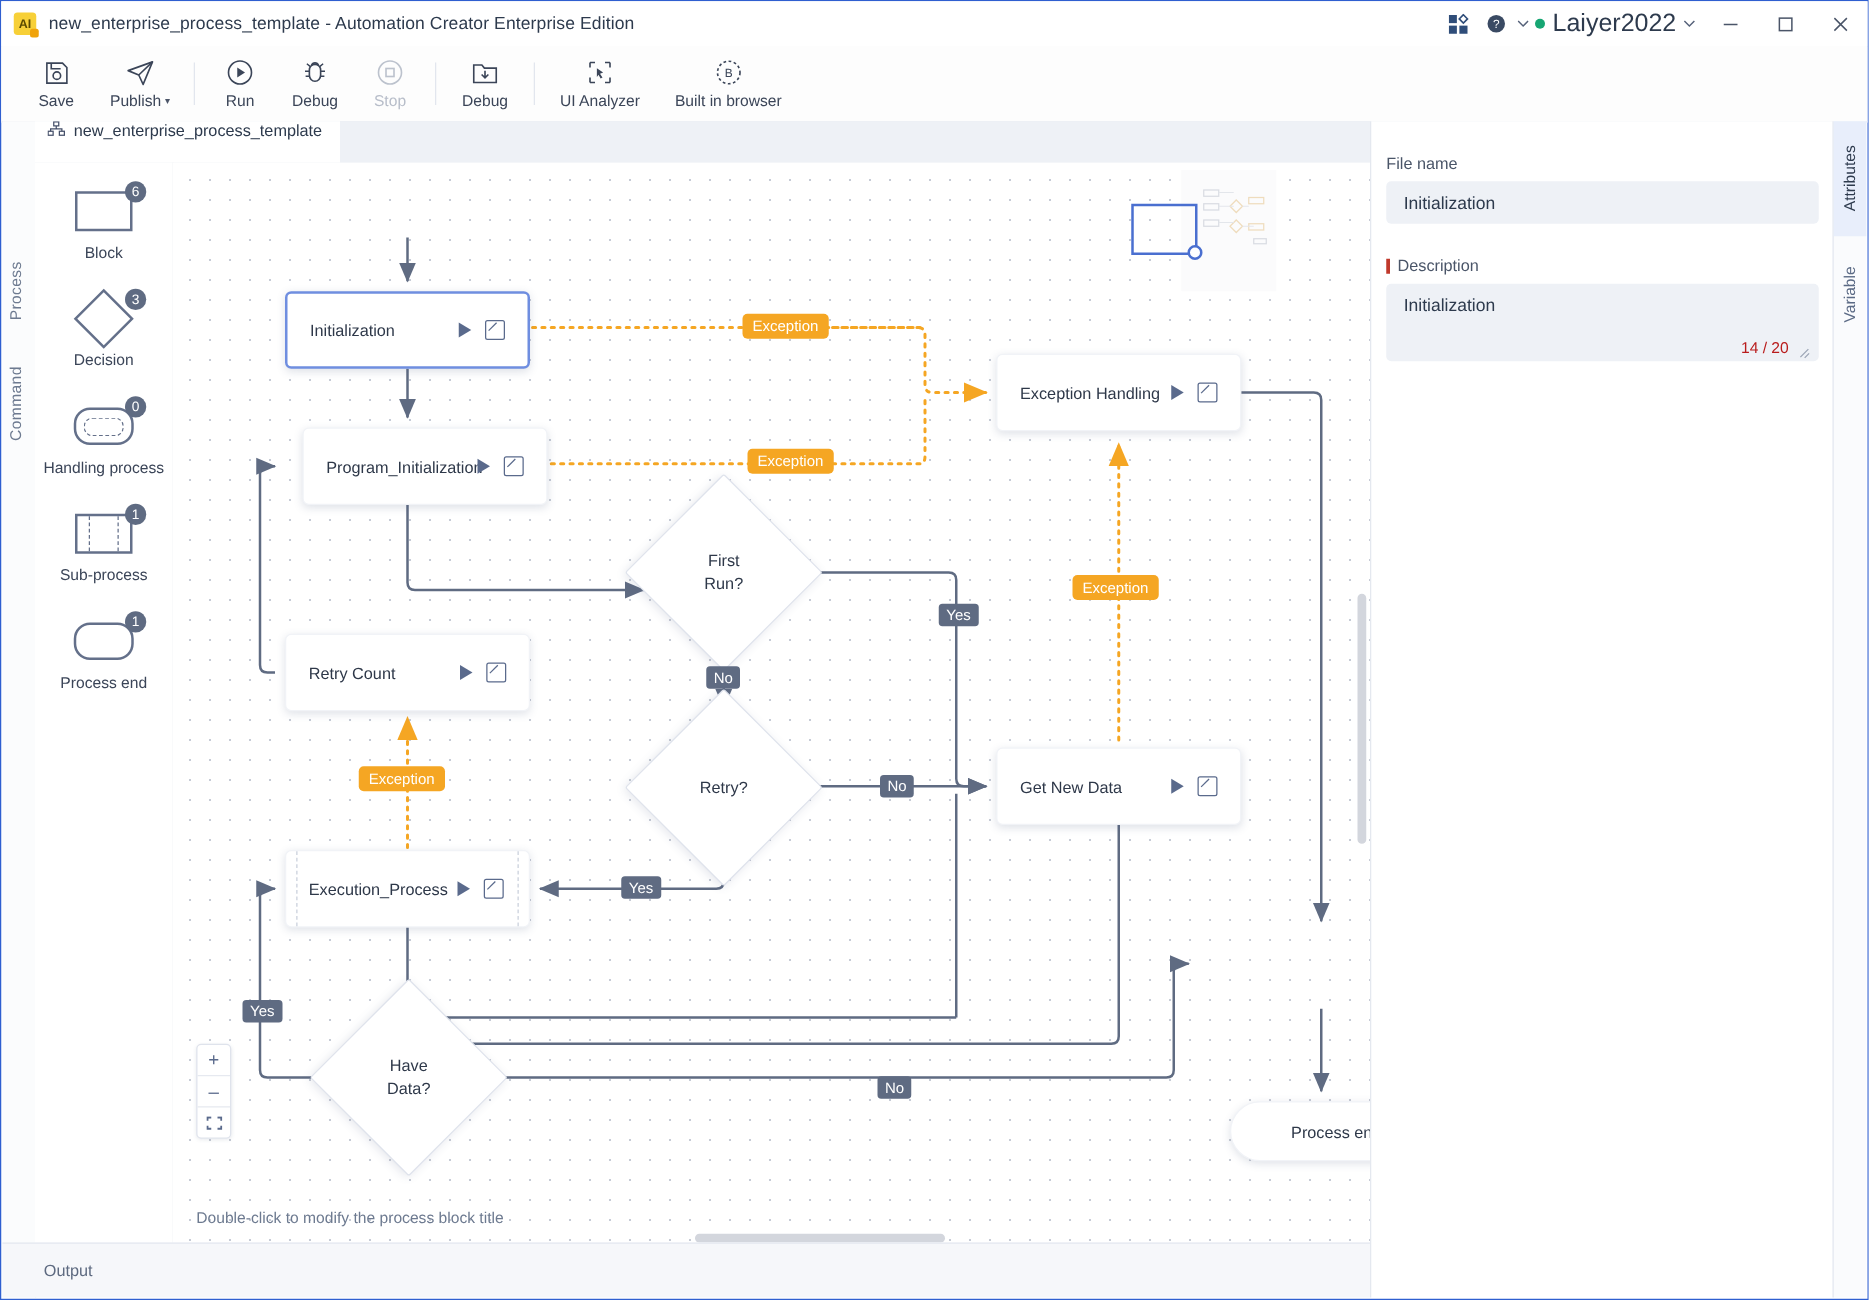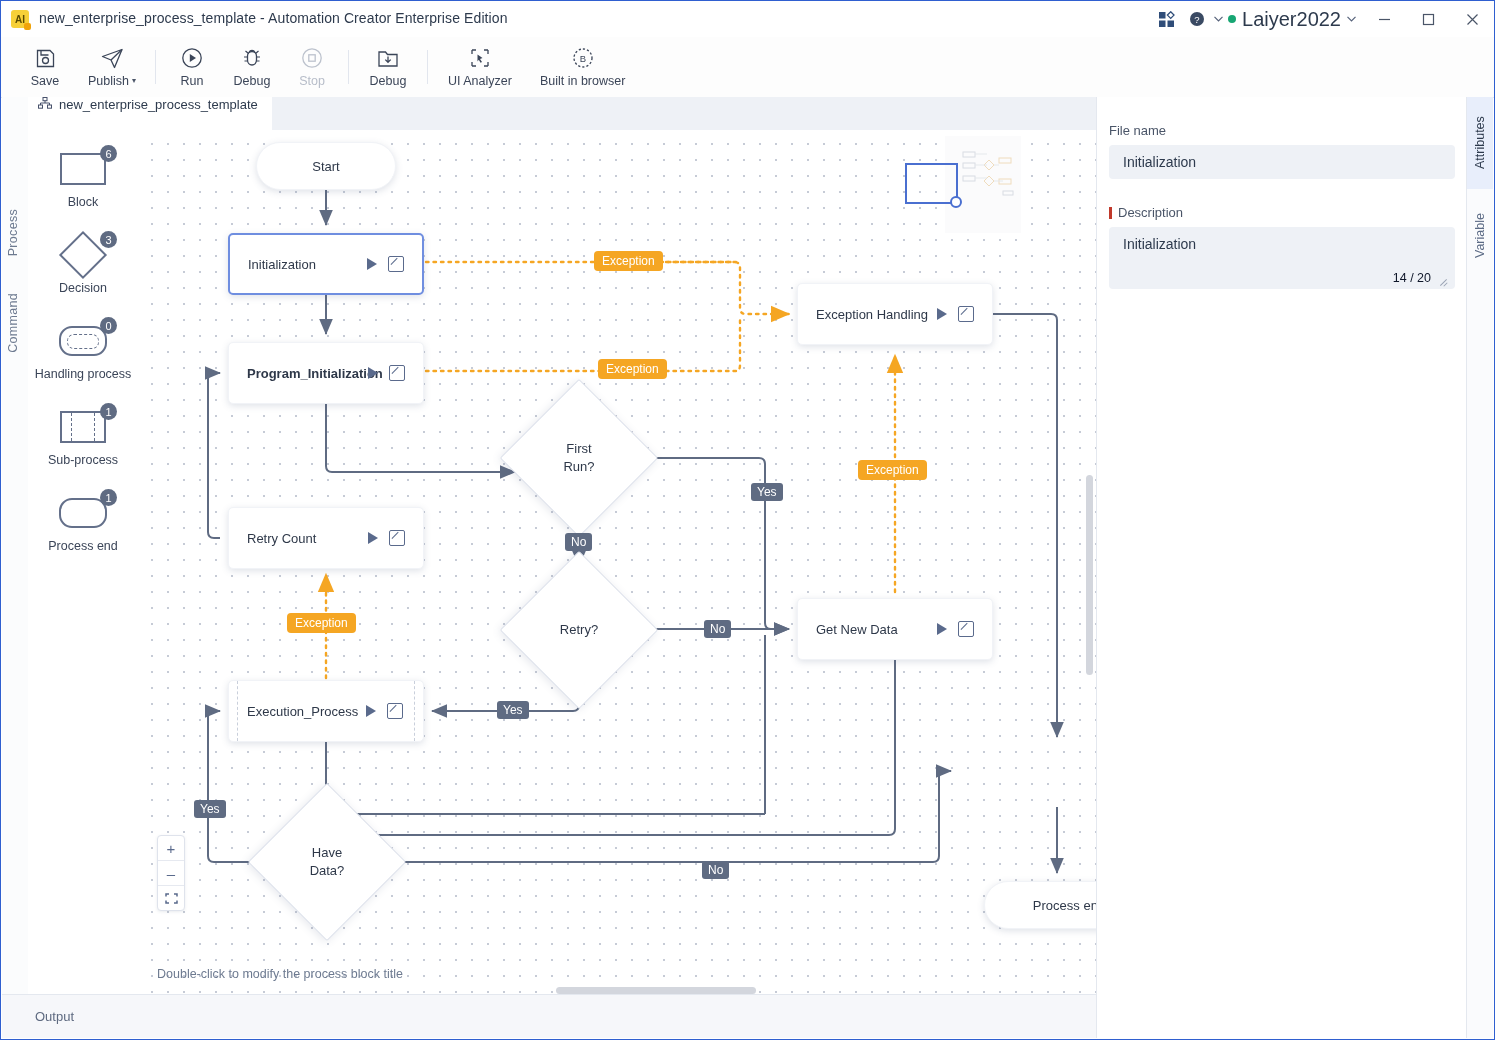--- a/index.html
+++ b/index.html
@@ -122,21 +122,21 @@
           display:flex;align-items:center;}
   .outbar span{margin-left:33px;font-size:13px;color:#5e6a80;}
 
   
   .rightpanel{position:absolute;right:27px;top:96px;width:370px;bottom:1px;background:#fff;border-left:1px solid #e4e8ef;}
   .fld-label{font-size:13px;color:#4a5568;margin:26px 0 7px 12px;}
   .fld-label.req{position:relative;padding-left:9px;margin-left:12px;}
   .fld-label.req:before{content:"";position:absolute;left:0;top:2px;width:3px;height:12px;background:#c0392b;}
   .fld-box{margin:0 12px;background:#eef1f6;border-radius:4px;padding:9px 14px;font-size:14px;color:#2d3a4d;}
   .fld-box.area{height:44px;position:relative;}
-  .counter{position:absolute;right:24px;bottom:4px;font-size:12.5px;color:#0f172a;}
+  .counter{position:absolute;right:24px;bottom:4px;font-size:12.5px;color:#b91c1c;}
   .resize{position:absolute;right:7px;bottom:5px;width:9px;height:9px;}
   .resize i{position:absolute;right:0;background:#9aa3b4;height:1px;transform:rotate(-45deg);}
 
   .rtabs{position:absolute;right:1px;top:96px;width:26px;bottom:1px;background:#fafbfd;border-left:1px solid #e4e8ef;}
   .rtab{position:absolute;left:0;width:26px;writing-mode:vertical-rl;transform:rotate(180deg);
         font-size:12.5px;color:#5b6running;}
   .rtab{color:#5b6a85;display:flex;align-items:center;justify-content:center;}
   #rtab-attributes{top:0;height:92px;background:#e8eefb;color:#2d3a4d;}
   #rtab-variable{top:93px;height:92px;}
 </style>
@@ -417,33 +417,30 @@
         <path d="M288 132 H600"></path>
         <path d="M515 132 H596 Q602 132 602 138 V178 Q602 184 608 184 H651" marker-end="url(#arwO)"></path>
         <path d="M288 241 H598 Q602 241 602 235 V190"></path>
       </g>
       <g fill="none" stroke="#f5a623" stroke-width="2.4" stroke-dasharray="2.5 5" stroke-linecap="round">
         <path d="M757 462 V225" marker-end="url(#arwO)"></path>
         <path d="M188 548 V444" marker-end="url(#arwO)"></path>
       </g>
     </svg>
 
-    <div class="node pill" style="left:118px;top:12px;width:140px;height:48px;">
-      <span class="nlabel">Start</span>
-    </div>
 
     <div class="node rect sel" style="left:90px;top:103px;width:196px;height:62px;">
       <span class="nlabel">Initialization</span>
       <span class="nacts" style="right:18px;">
         <span class="play"></span>
         <span class="edit"></span>
       </span>
     </div>
 
-    <div class="node rect" style="left:90px;top:212px;width:196px;height:62px;font-weight:bold;">
+    <div class="node rect" style="left:104px;top:212px;width:196px;height:62px;">
       <span class="nlabel">Program_Initialization</span>
       <span class="nacts" style="right:18px;">
         <span class="play"></span>
         <span class="edit"></span>
       </span>
     </div>
 
     <div class="node rect" style="left:90px;top:377px;width:196px;height:62px;">
       <span class="nlabel">Retry Count</span>
       <span class="nacts" style="right:18px;">

